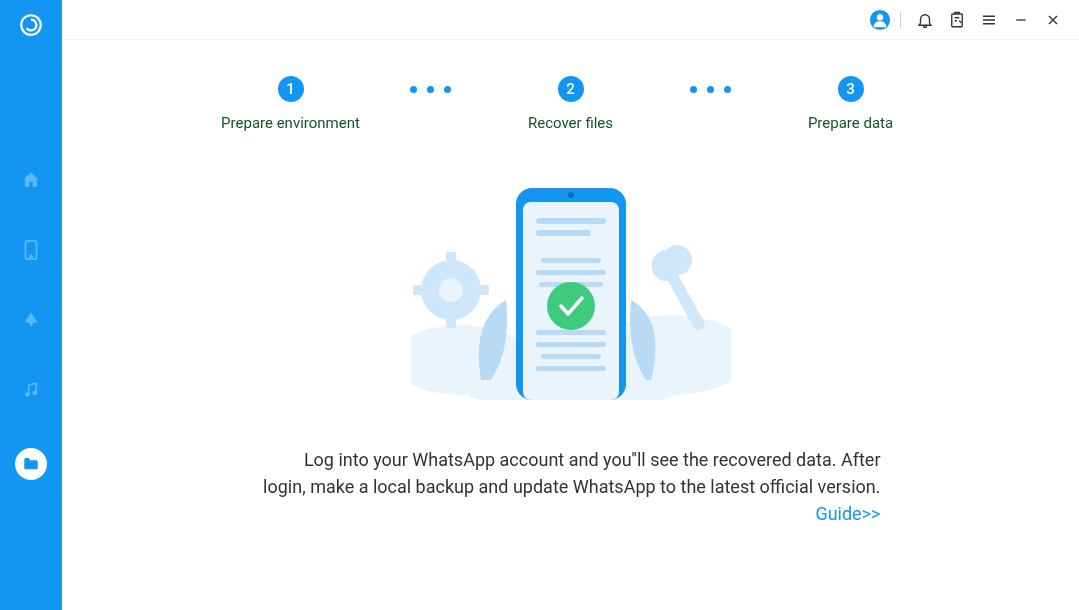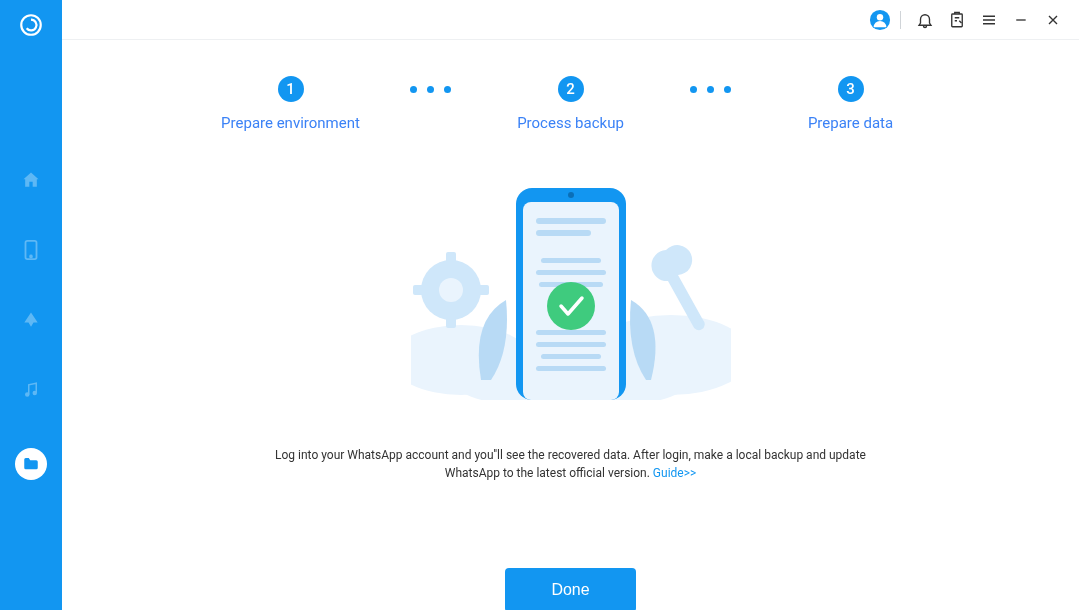--- a/index.html
+++ b/index.html
@@ -12,27 +12,27 @@
     
     .titlebar { position: absolute; top: 0; left: 62px; right: 0; height: 40px; display: flex; align-items: center; justify-content: flex-end; padding-right: 12px; border-bottom: 1px solid #eef0f2; }
     .tb-item { width: 28px; height: 28px; display: flex; align-items: center; justify-content: center; cursor: pointer; margin-left: 4px; }
     .tb-divider { width: 1px; height: 18px; background: #d0d4d8; margin: 0 6px; }
     
     .main { position: absolute; left: 62px; right: 0; top: 40px; bottom: 0; display: flex; flex-direction: column; align-items: center; padding-top: 36px; }
     
     .stepper { display: flex; align-items: flex-start; justify-content: center; width: 100%; }
     .step { display: flex; flex-direction: column; align-items: center; width: 180px; }
     .step-circle { width: 26px; height: 26px; border-radius: 50%; background: #1296f1; color: #fff; display: flex; align-items: center; justify-content: center; font-size: 15px; font-weight: 500; margin-bottom: 12px; }
-    .step-label { color: #3b82f6; font-size: 15px; }
+    .step-label { color: #14532d; font-size: 15px; }
     .step-dots { display: flex; gap: 10px; margin-top: 10px; width: 100px; justify-content: center; }
     .step-dots span { width: 7px; height: 7px; border-radius: 50%; background: #1296f1; }
     
     .illustration { margin-top: 48px; width: 320px; height: 220px; position: relative; }
     
-    .instruction { margin-top: 46px; max-width: 620px; text-align: center; color: #333; font-size: 12px; line-height: 1.5; }
+    .instruction { margin-top: 46px; max-width: 620px; text-align: right; color: #333; font-size: 18px; line-height: 1.5; }
     .guide-link { color: #1296f1; cursor: pointer; }
     
     .done-btn { margin-top: 86px; background: #1296f1; color: #fff; border: none; padding: 13px 46px; font-size: 16px; border-radius: 4px; cursor: pointer; }
   </style>
 </head>
 <body>
 
 <div class="sidebar">
   <div class="logo">
     <svg viewBox="0 0 24 24" fill="none" stroke="#fff" stroke-width="2">
@@ -114,21 +114,21 @@
       <div class="step-circle">1</div>
       <div class="step-label">Prepare environment</div>
     </div>
     <div class="step-dots">
         <span></span>
         <span></span>
         <span></span>
       </div>
     <div class="step">
       <div class="step-circle">2</div>
-      <div class="step-label">Process backup</div>
+      <div class="step-label">Recover files</div>
     </div>
     <div class="step-dots">
         <span></span>
         <span></span>
         <span></span>
       </div>
     <div class="step">
       <div class="step-circle">3</div>
       <div class="step-label">Prepare data</div>
     </div>

